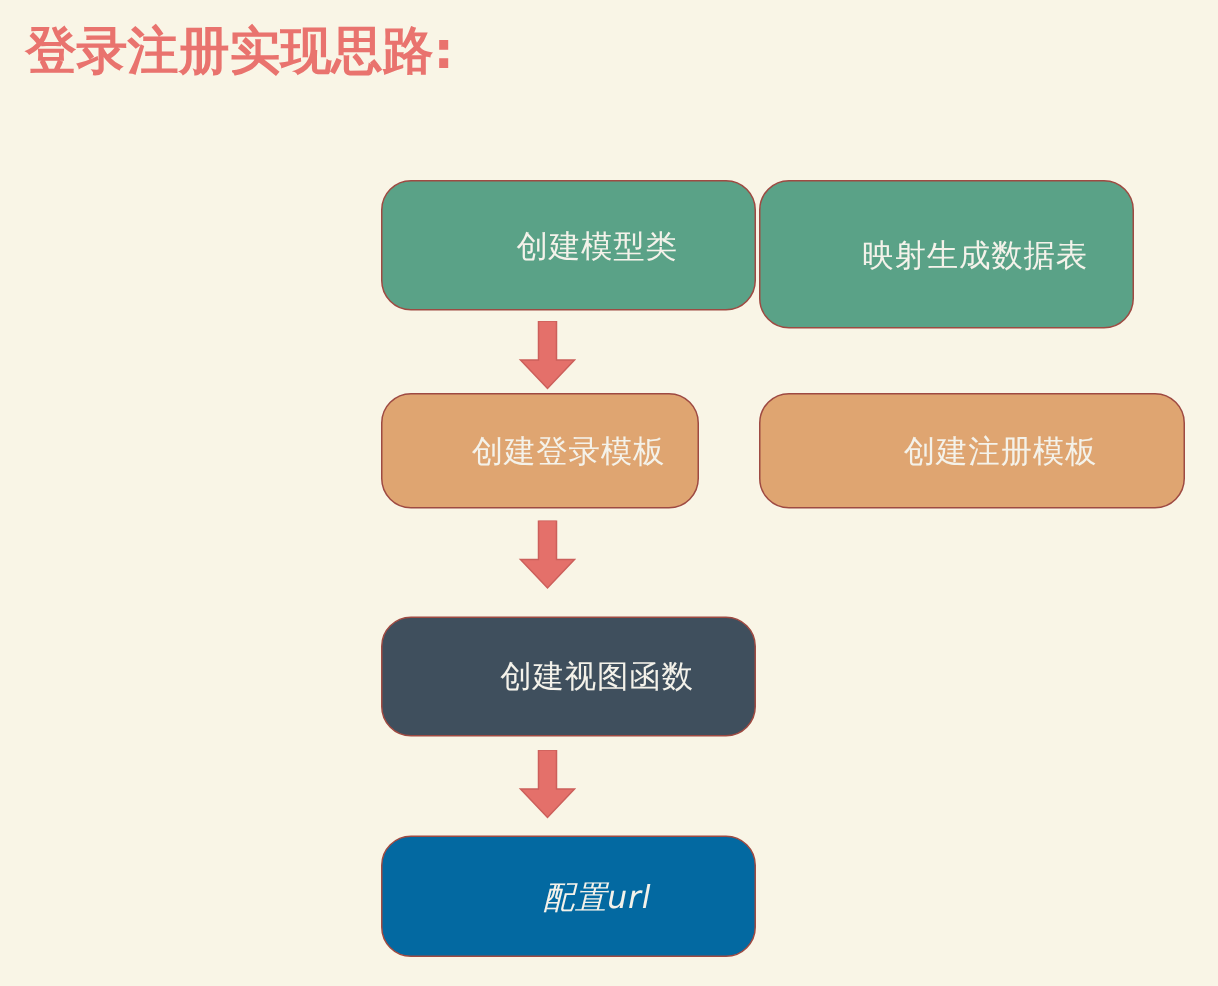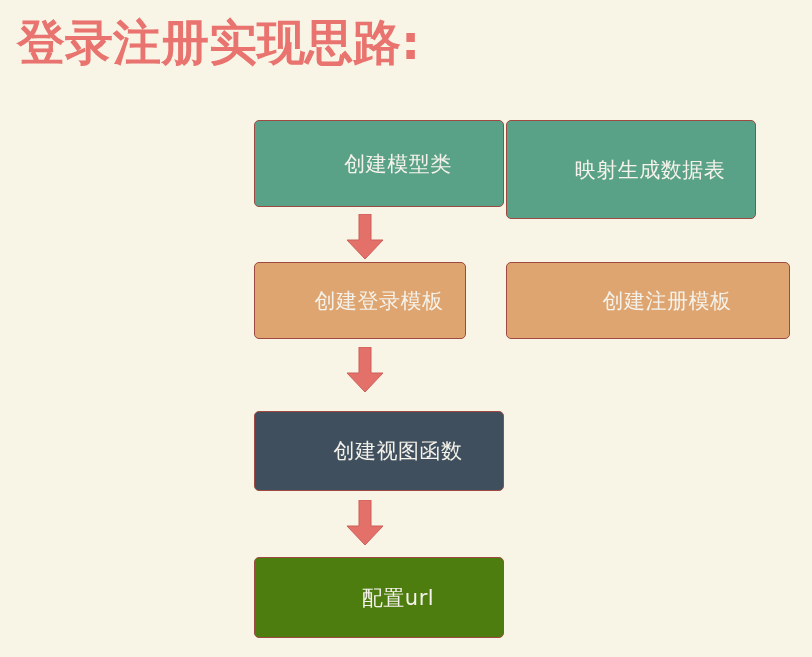--- a/index.html
+++ b/index.html
@@ -16,46 +16,46 @@
   }
   #canvas {
     position: relative;
     width: 812px;
     height: 657px;
   }
   .page-title {
     position: absolute;
     left: 17px;
     top: 14px;
-    font-size: 48px;
+    font-size: 34px;
     font-weight: bold;
     color: #e9736e;
     letter-spacing: 0px;
     line-height: 1.2;
     white-space: nowrap;
   }
   .node {
     position: absolute;
     box-sizing: border-box;
     border: 1.5px solid #9e4a42;
-    border-radius: 5px;
+    border-radius: 20px;
     display: flex;
     align-items: center;
     justify-content: center;
     color: #f4f2ea;
     font-size: 21px;
     letter-spacing: 0.5px;
     white-space: nowrap;
     font-weight: normal;
     padding-left: 38px;
   }
   .node.green  { background: #5aa287; }
   .node.tan    { background: #dfa571; }
   .node.slate  { background: #3f4f5d; }
-  .node.salmon { background: #4d7c0f; }
+  .node.salmon { background: #0369a1; font-style: italic; }
 
   
   #node-model      { left: 254px; top: 120px; width: 250px; height: 87px; }
   #node-maptable   { left: 506px; top: 120px; width: 250px; height: 99px; }
   
   #node-logintpl   { left: 254px; top: 262px; width: 212px; height: 77px; }
   #node-regtpl     { left: 506px; top: 262px; width: 284px; height: 77px; }
   
   #node-viewfunc   { left: 254px; top: 411px; width: 250px; height: 80px; }
   

